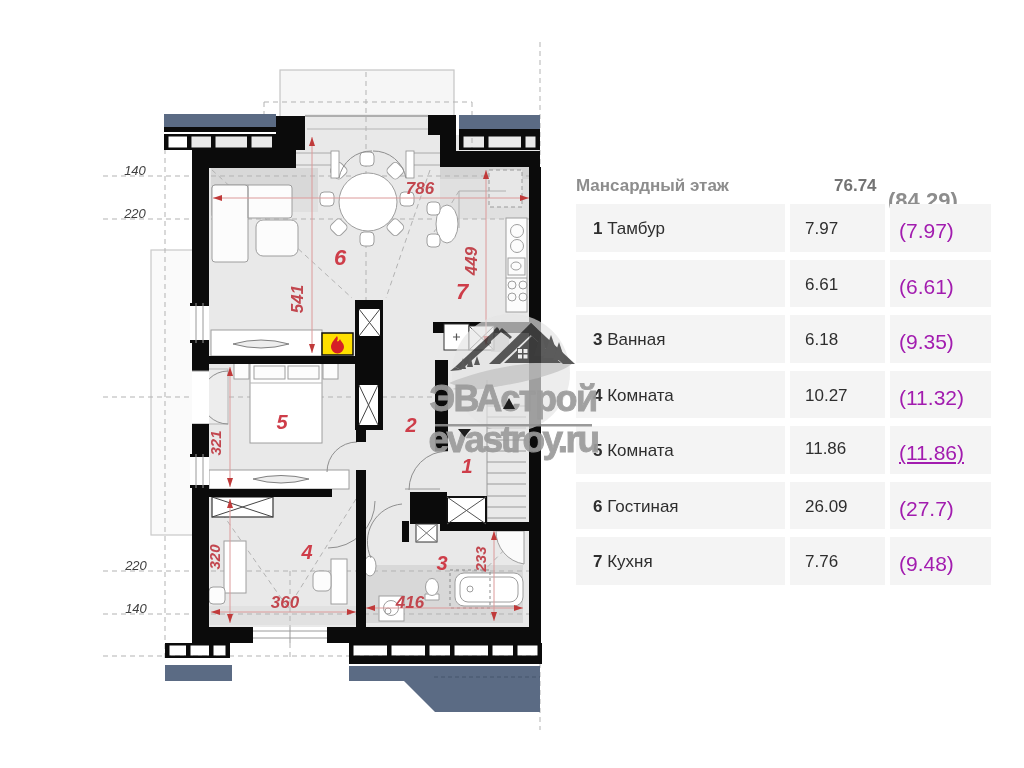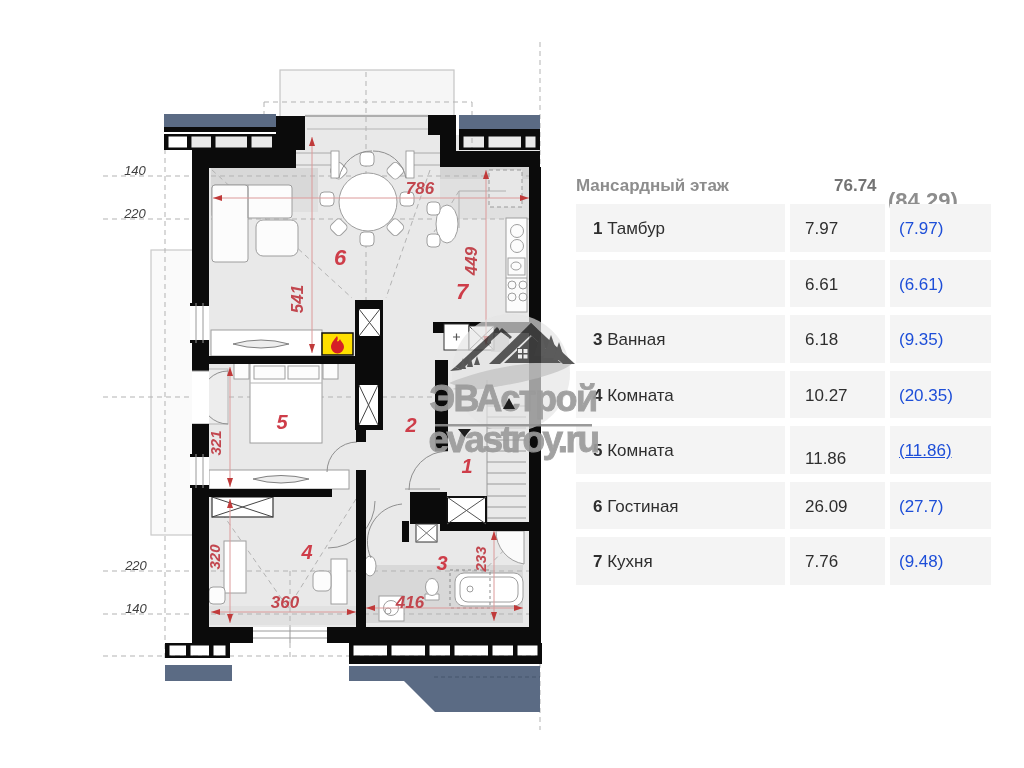--- a/index.html
+++ b/index.html
@@ -2,21 +2,21 @@
 <html><head>
 <meta charset="utf-8">
 <style>
 html,body{margin:0;padding:0;background:#fff;width:1024px;height:768px;overflow:hidden;}
 body{font-family:"Liberation Sans",sans-serif;position:relative;}
 .cellname{position:absolute;left:576px;width:209px;height:47.5px;background:#f4f4f4;}
 .cellval{position:absolute;left:790px;width:95px;height:47.5px;background:#f4f4f4;}
 .cellpar{position:absolute;left:890px;width:101px;height:47.5px;background:#f4f4f4;}
 .tname{position:absolute;left:593px;font-size:17px;color:#2e2e2e;}
 .tval{position:absolute;left:805px;font-size:17px;color:#2e2e2e;}
-.tpar{position:absolute;left:899px;font-size:17px;color:#1d4ed8;}
+.tpar{position:absolute;left:899px;font-size:21px;color:#a21caf;}
 svg{position:absolute;left:0;top:0;}
 </style>
 </head>
 <body>
 
 <div style="position:absolute;left:576px;top:176px;font-size:17px;font-weight:bold;color:#8d8d8d;">Мансардный этаж</div>
 <div style="position:absolute;left:834px;top:176px;font-size:17px;font-weight:bold;color:#737373;">76.74</div>
 <div style="position:absolute;left:888px;top:168px;font-size:22px;font-weight:bold;color:#8d8d8d;margin-top:20px;">(84.29)</div>
 
 <div class="cellname" style="top:204px;"></div>
@@ -35,26 +35,26 @@
 <div class="cellval" style="top:315px;"></div>
 <div class="cellpar" style="top:315px;"></div>
 <div class="tname" style="top:330px;"><b>3</b> Ванная</div>
 <div class="tval" style="top:330px;">6.18</div>
 <div class="tpar" style="top:330px;">(9.35)</div>
 <div class="cellname" style="top:370.5px;"></div>
 <div class="cellval" style="top:370.5px;"></div>
 <div class="cellpar" style="top:370.5px;"></div>
 <div class="tname" style="top:385.5px;"><b>4</b> Комната</div>
 <div class="tval" style="top:385.5px;">10.27</div>
-<div class="tpar" style="top:385.5px;">(20.35)</div>
+<div class="tpar" style="top:385.5px;">(11.32)</div>
 <div class="cellname" style="top:426px;"></div>
 <div class="cellval" style="top:426px;"></div>
 <div class="cellpar" style="top:426px;"></div>
 <div class="tname" style="top:441px;"><b>5</b> Комната</div>
-<div class="tval" style="top:439px;margin-top:10px;">11.86</div>
+<div class="tval" style="top:439px;">11.86</div>
 <div class="tpar" style="top:441px;text-decoration:underline;">(11.86)</div>
 <div class="cellname" style="top:481.5px;"></div>
 <div class="cellval" style="top:481.5px;"></div>
 <div class="cellpar" style="top:481.5px;"></div>
 <div class="tname" style="top:496.5px;"><b>6</b> Гостиная</div>
 <div class="tval" style="top:496.5px;">26.09</div>
 <div class="tpar" style="top:496.5px;">(27.7)</div>
 <div class="cellname" style="top:537px;"></div>
 <div class="cellval" style="top:537px;"></div>
 <div class="cellpar" style="top:537px;"></div>

